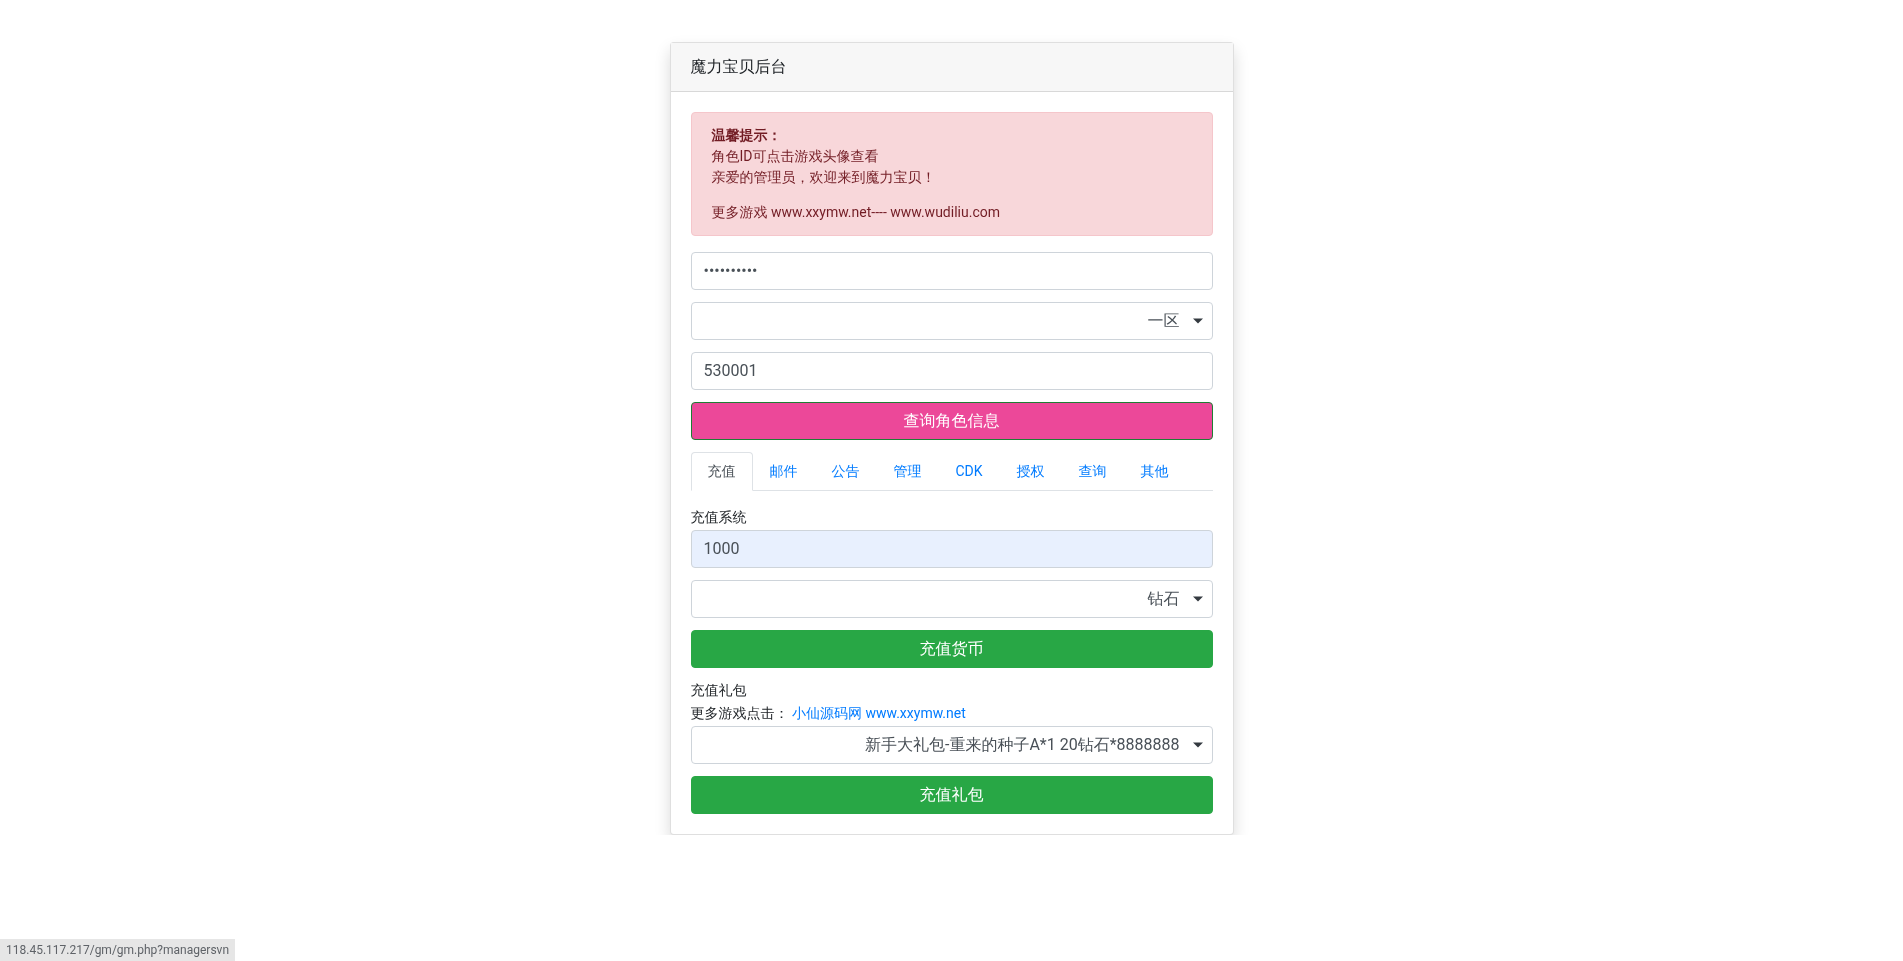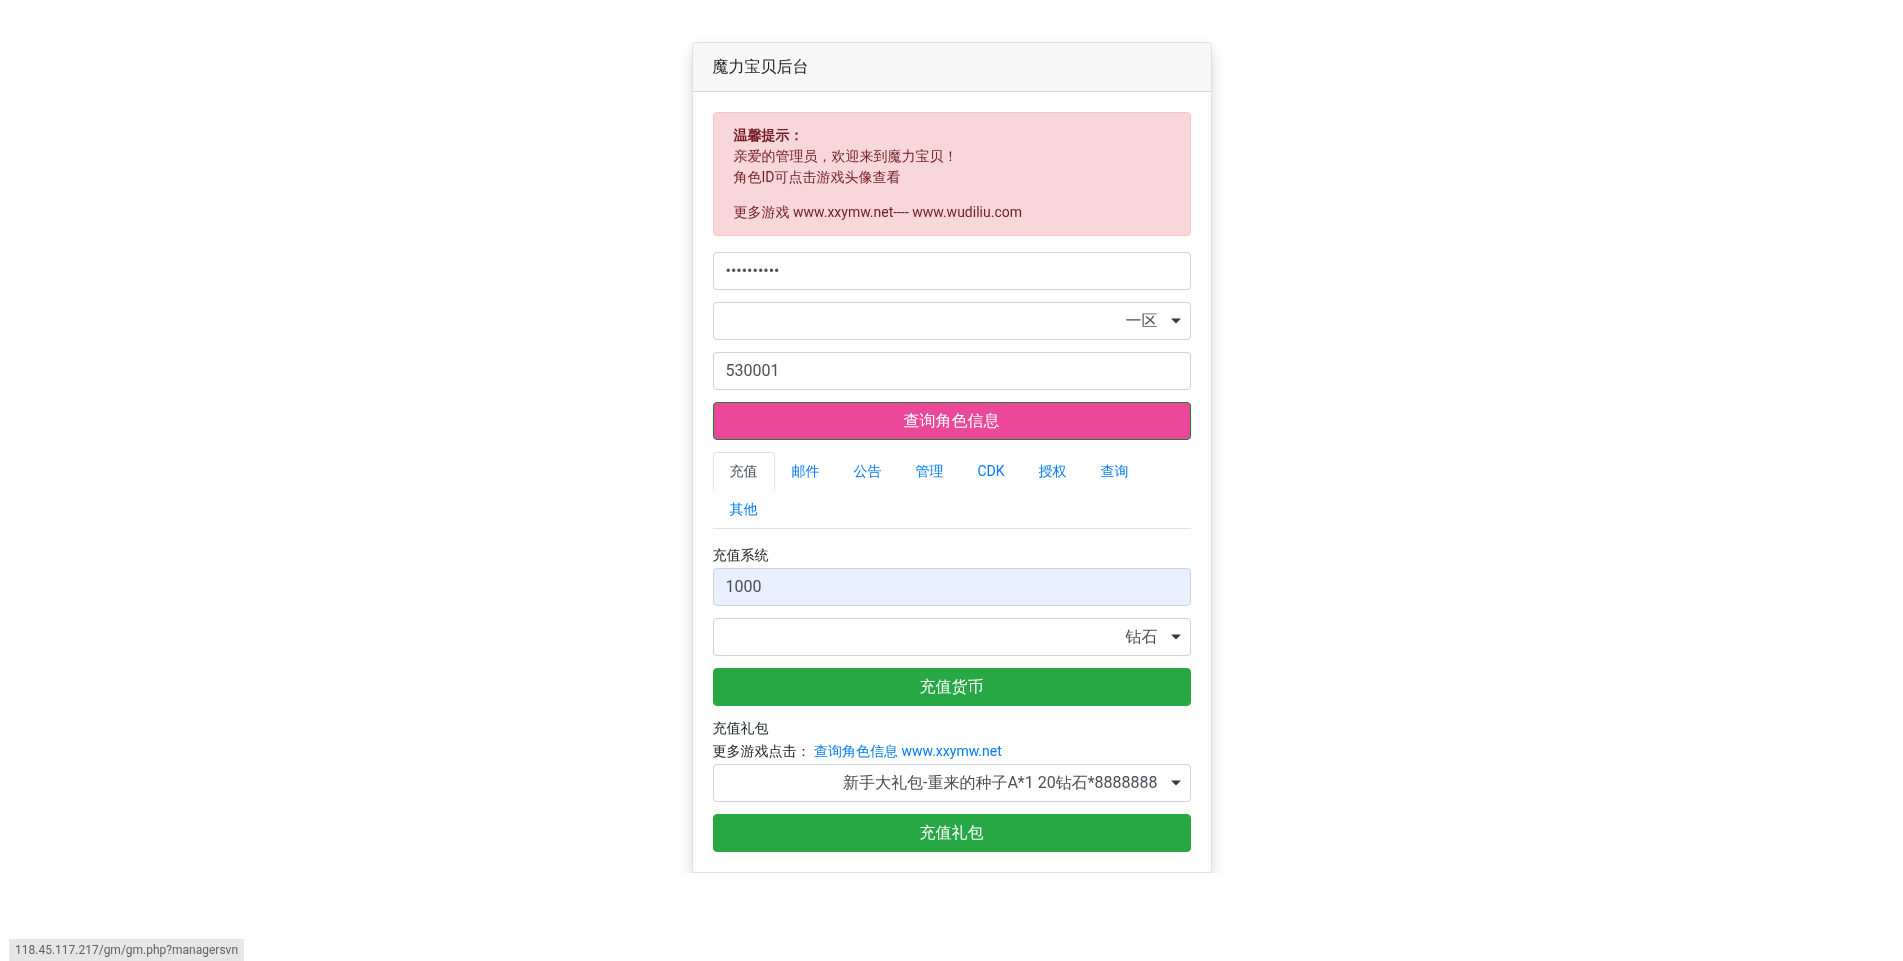--- a/index.html
+++ b/index.html
@@ -8,21 +8,21 @@
       padding: 0;
     }
     body {
       font-family: -apple-system, BlinkMacSystemFont, "Segoe UI", Roboto, "Helvetica Neue", Arial, sans-serif;
       background: #ffffff;
       color: #212529;
       font-size: 16px;
       line-height: 1.5;
     }
     .panel {
-      width: 520px;
+      width: 564px;
       margin: 42px auto 0;
       border: 1px solid rgba(0,0,0,0.125);
       border-radius: 4px;
       box-shadow: 0 0.5rem 1rem rgba(0,0,0,0.15);
       background: #fff;
     }
     .panel-header {
       padding: 0.75rem 1.25rem;
       background: #f7f7f7;
       border-bottom: 1px solid rgba(0,0,0,0.125);
@@ -137,41 +137,41 @@
       background: none;
     }
     .tab.active {
       color: #495057;
       background: #fff;
       border-color: #dee2e6 #dee2e6 #fff;
     }
     .link-blue { color: #007bff; }
     .status-bar {
       position: fixed;
-      left: 9px;
+      left: 0;
       bottom: 0;
       font-size: 12px;
       color: #5f6368;
       background: #e6e6e6;
       padding: 2px 6px;
     }
   </style>
 </head>
 <body>
 
 <div class="panel">
   <div class="panel-header">
     <span>魔力宝贝后台</span>
   </div>
   <div class="panel-body">
 
     <div class="alert">
       <p class="bold">温馨提示：</p>
+      <p>角色ID可点击游戏头像查看</p>
       <p>亲爱的管理员，欢迎来到魔力宝贝！</p>
-      <p>角色ID可点击游戏头像查看</p>
       <div class="spacer"></div>
       <p>更多游戏 www.xxymw.net---- www.wudiliu.com</p>
     </div>
 
 
     <input type="text" class="form-control" value="••••••••••" style="">
 
     <div class="select-wrapper">
       <div class="form-control">一区</div>
       <span class="select-caret"></span>
@@ -199,21 +199,21 @@
     <div class="select-wrapper">
       <div class="form-control">钻石</div>
       <span class="select-caret"></span>
     </div>
 
     <button class="btn btn-green">充值货币</button>
 
     <div class="label">充值礼包</div>
     <div class="label-secondary-line">
       <span>更多游戏点击：</span>
-      <span class="link-blue">查询角色信息 www.xxymw.net</span>
+      <span class="link-blue">小仙源码网 www.xxymw.net</span>
     </div>
 
     <div class="select-wrapper" style="margin-top:2px">
       <div class="form-control">新手大礼包-重来的种子A*1 20钻石*8888888</div>
       <span class="select-caret"></span>
     </div>
 
     <button class="btn btn-green" style="margin-bottom:0">充值礼包</button>
 
   </div>

